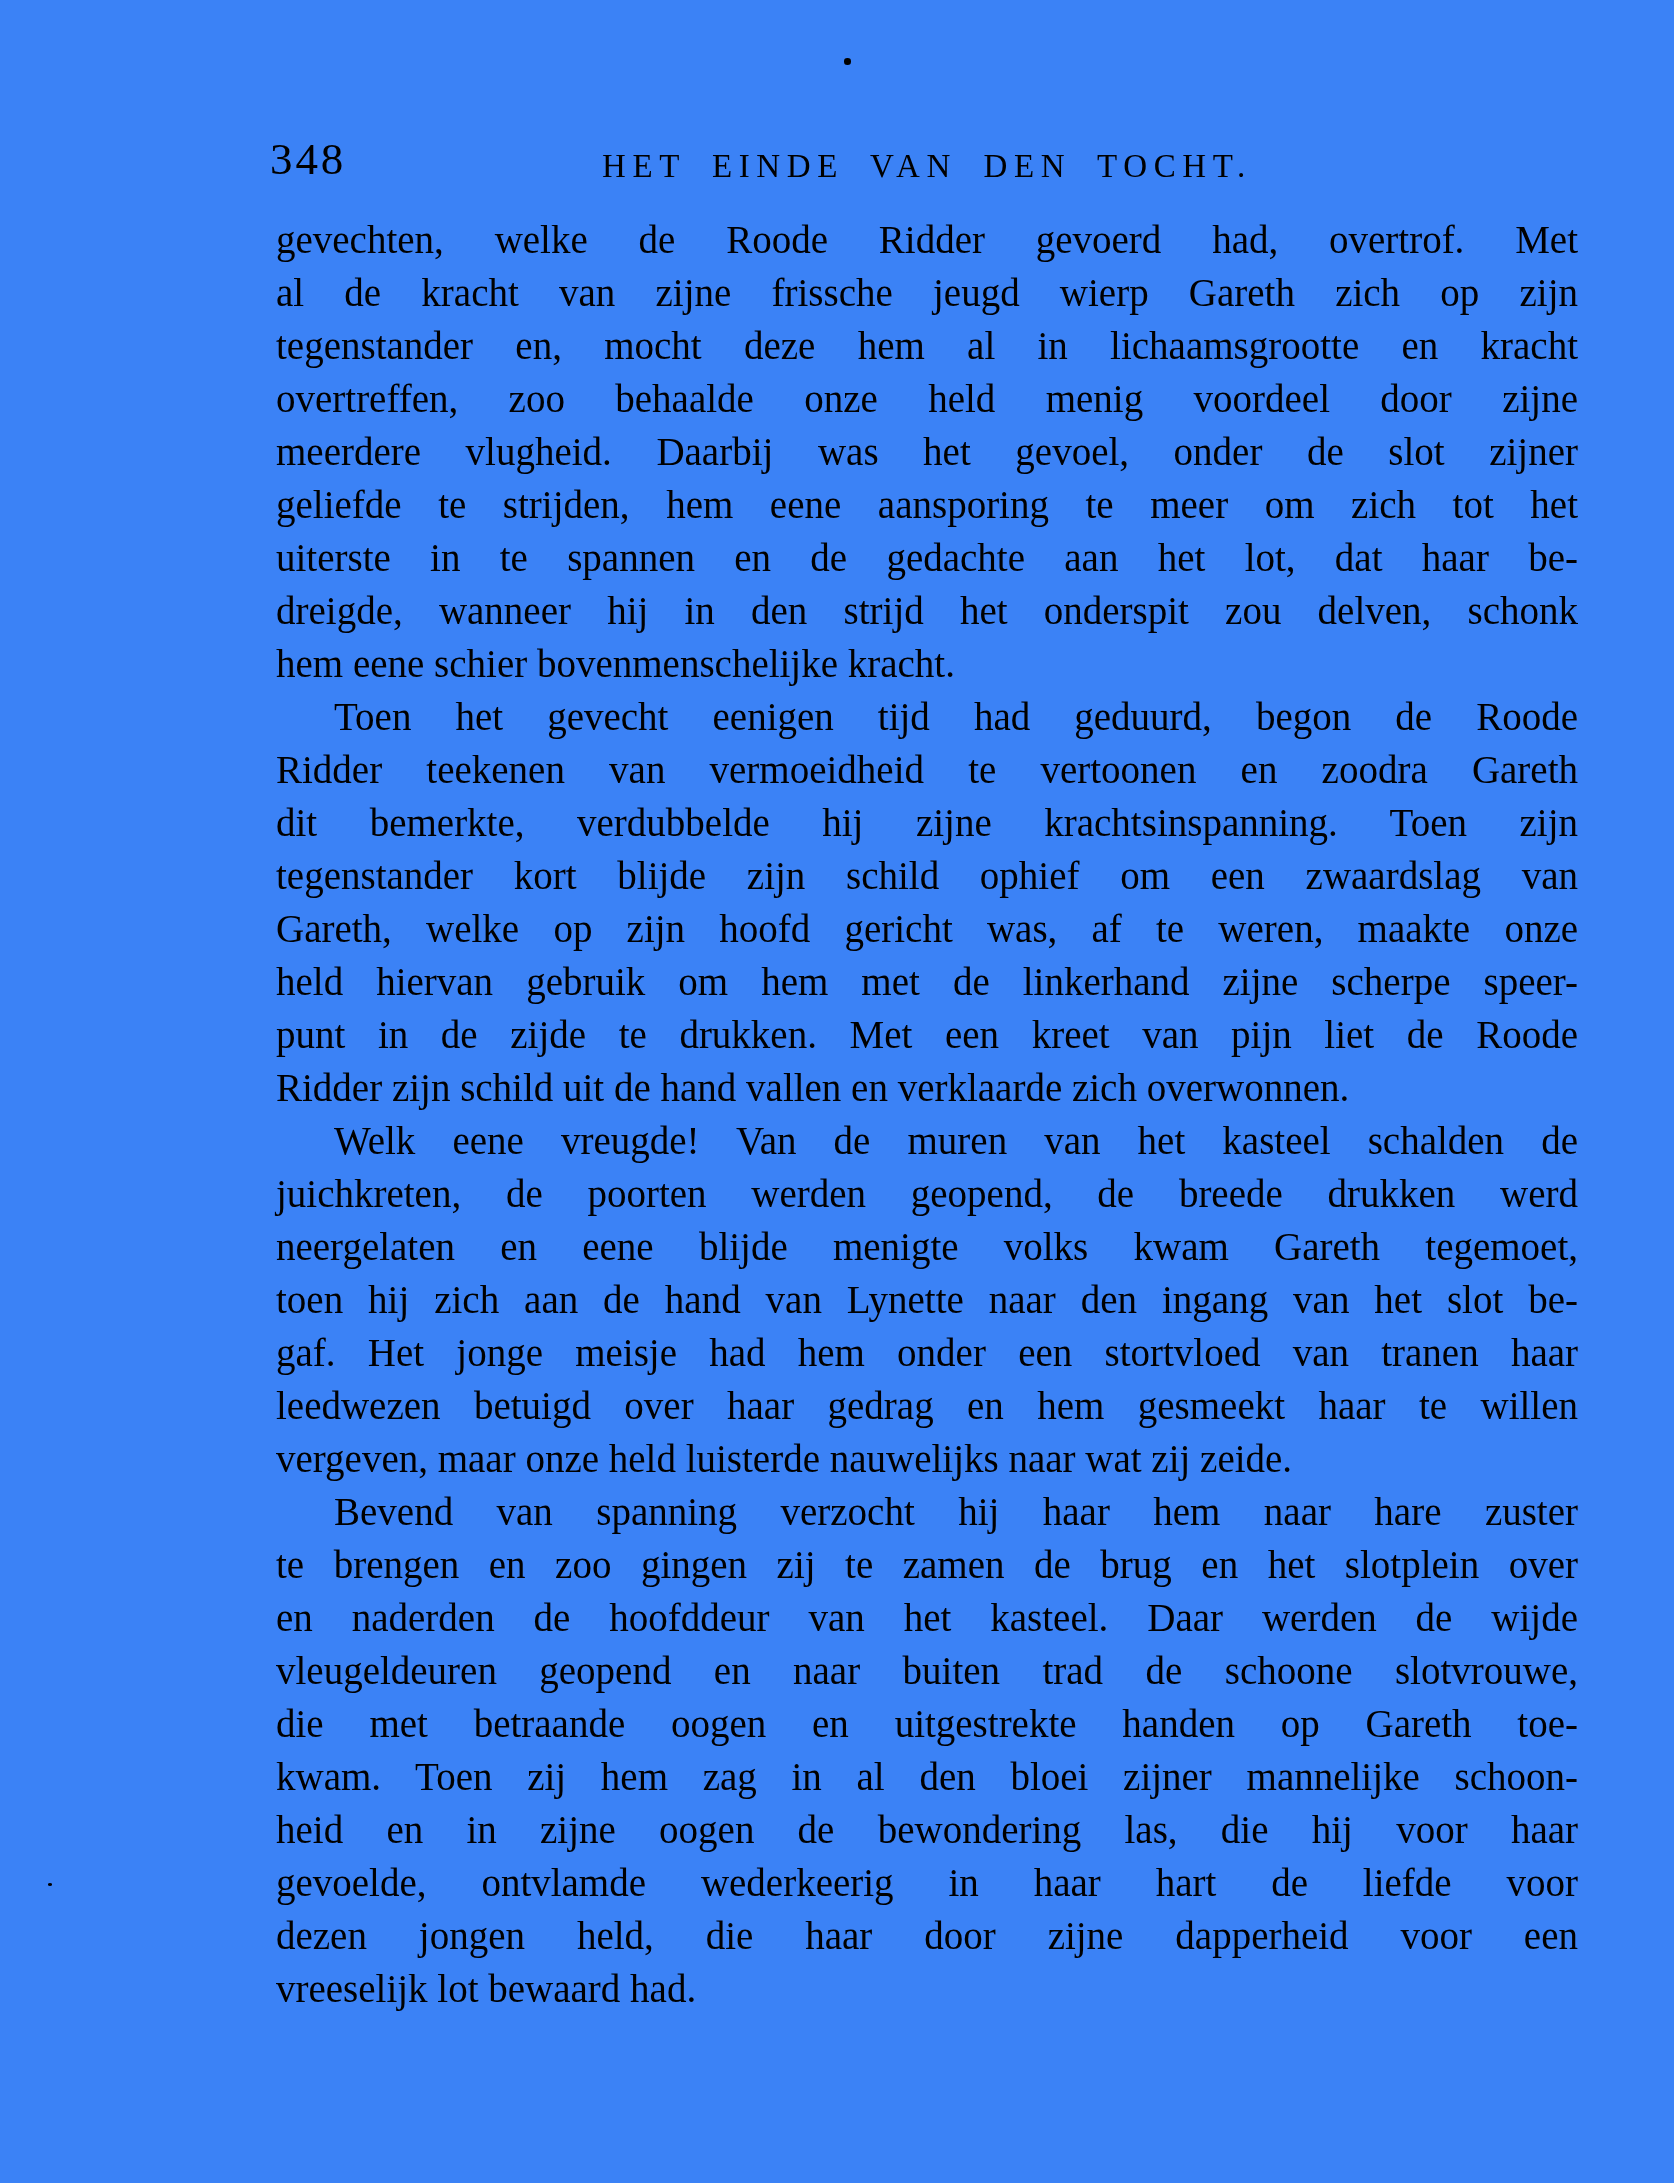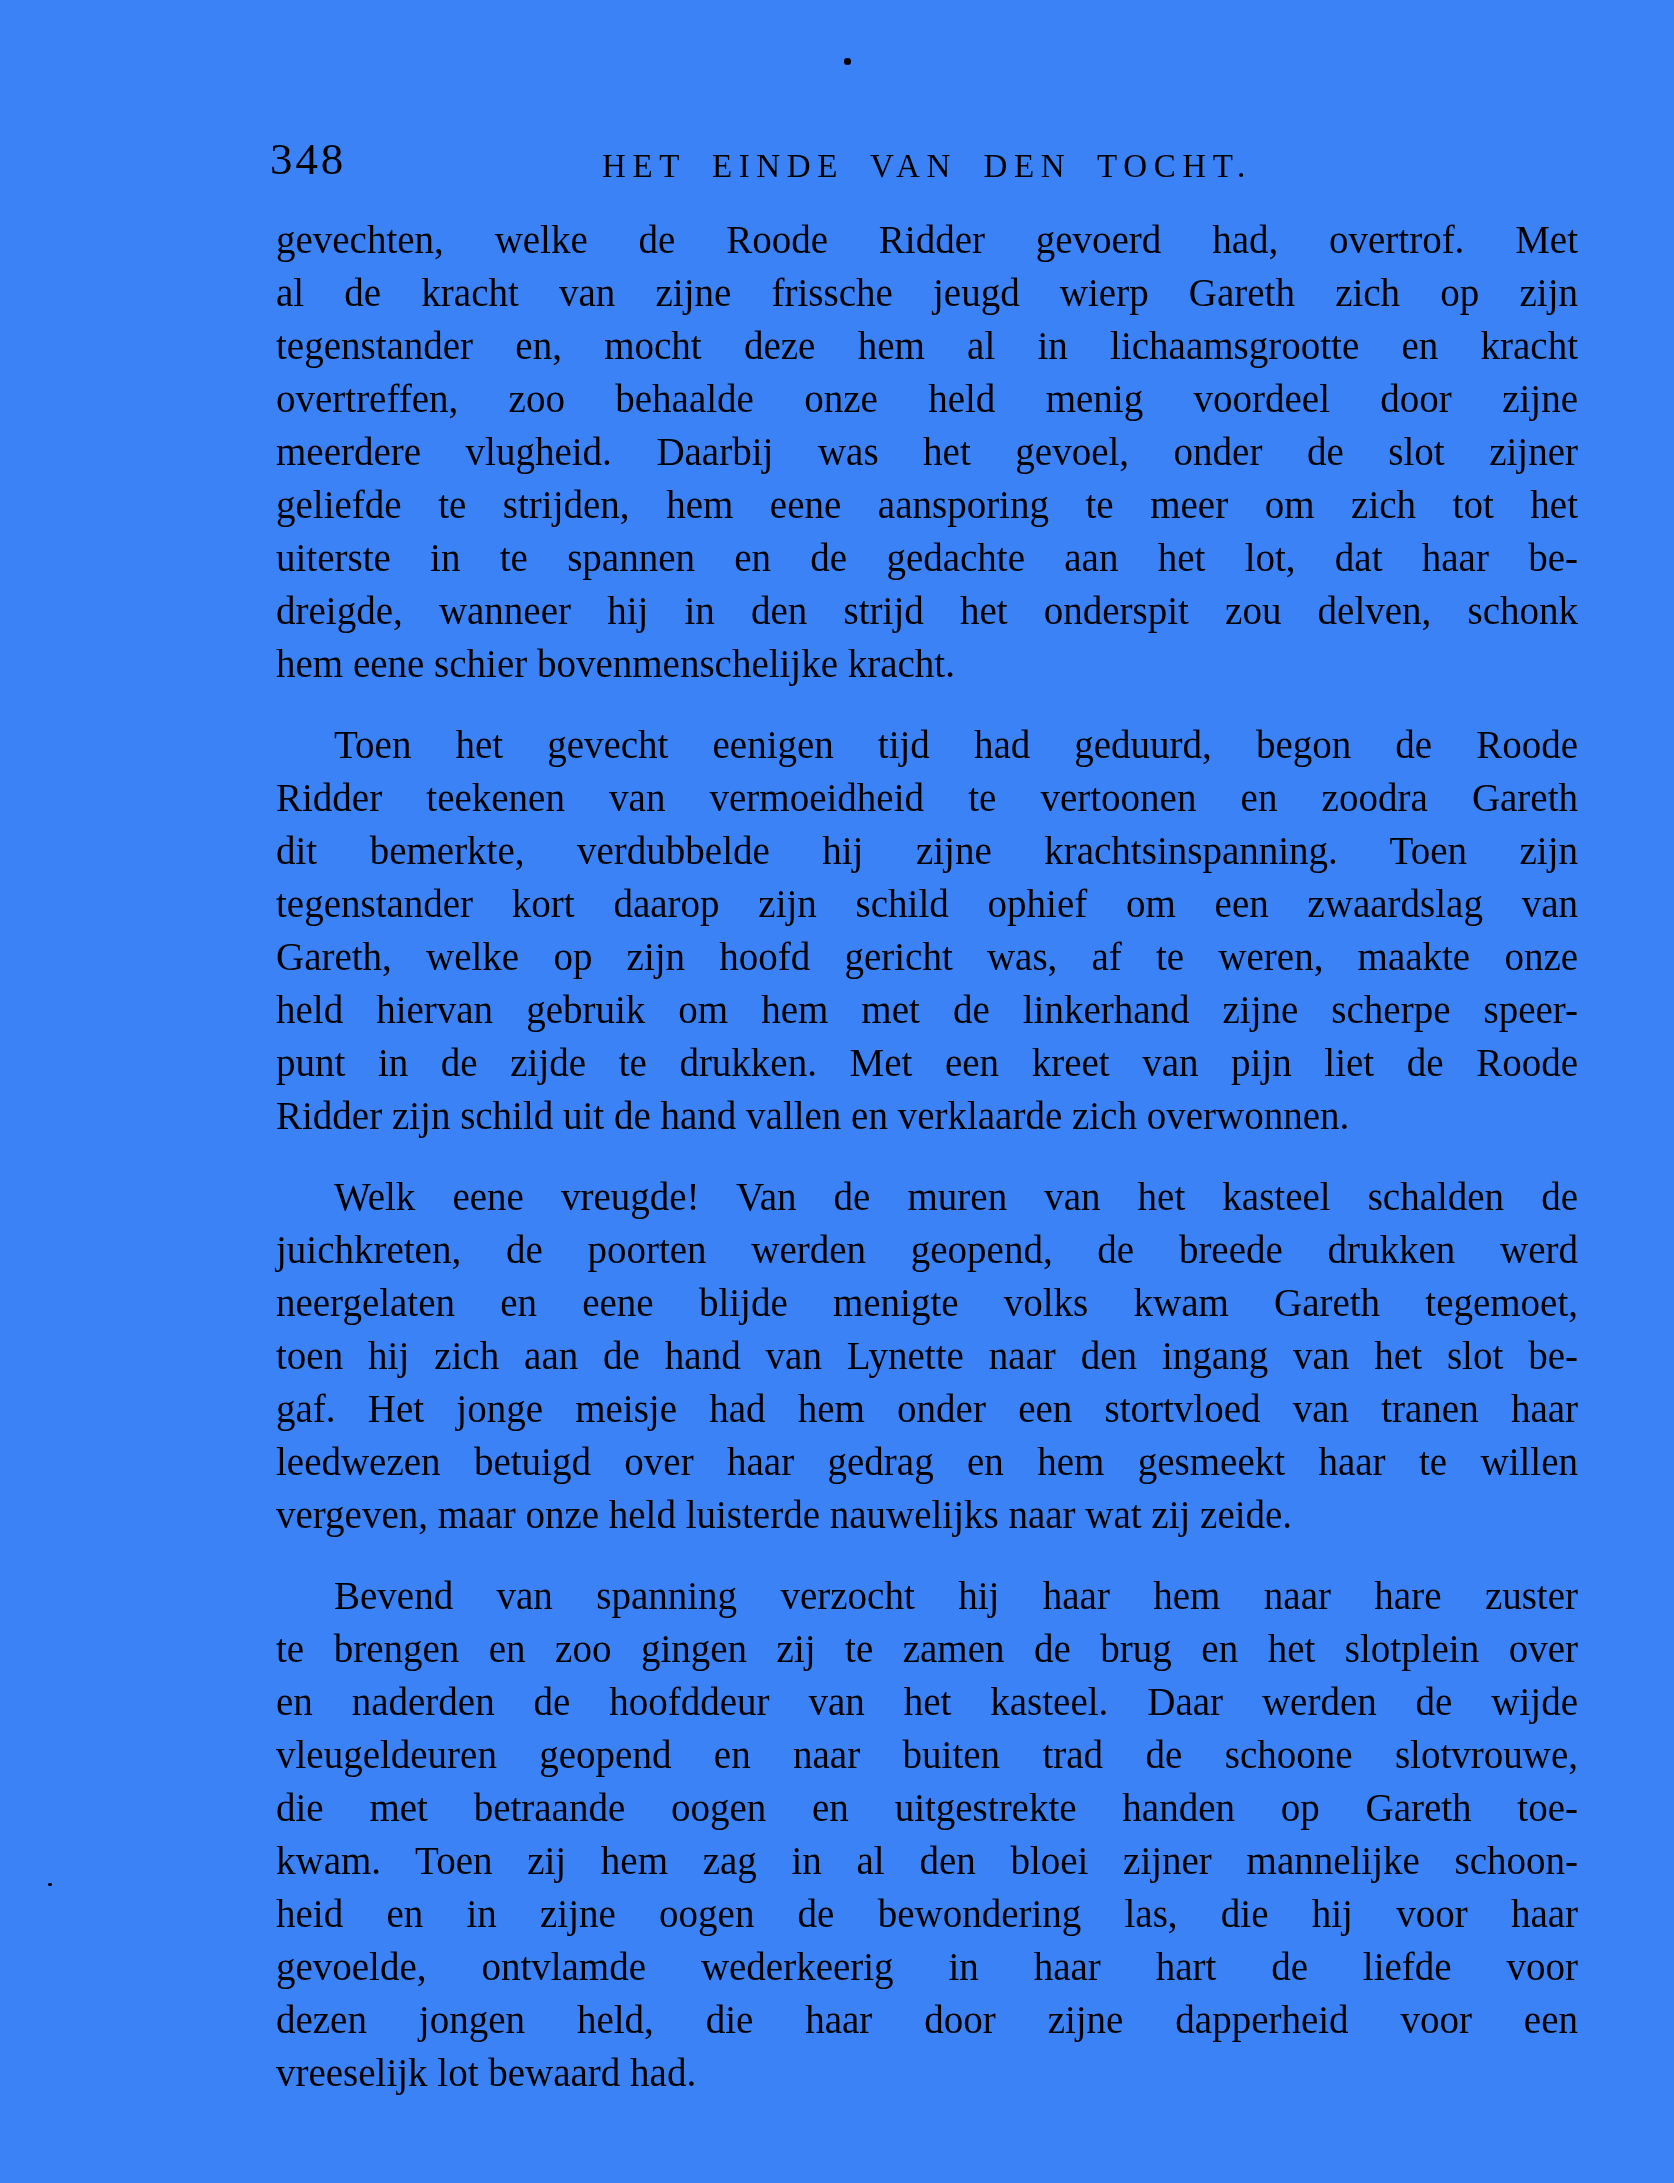--- a/index.html
+++ b/index.html
@@ -50,21 +50,20 @@
     text-align-last: justify;
     line-height: 53px;
     height: 53px;
     overflow: visible;
   }
   .line.last {
     text-align-last: left;
   }
   .line.indent {
     text-indent: 58px;
-    margin-top: 28px;
   }
   .printers-dot {
     position: absolute;
     background: #000;
     border-radius: 50%;
   }
 </style>
 </head>
 <body>
 
@@ -77,21 +76,21 @@
       <div class="line">tegenstander en, mocht deze hem al in lichaamsgrootte en kracht</div>
       <div class="line">overtreffen, zoo behaalde onze held menig voordeel door zijne</div>
       <div class="line">meerdere vlugheid. Daarbij was het gevoel, onder de slot zijner</div>
       <div class="line">geliefde te strijden, hem eene aansporing te meer om zich tot het</div>
       <div class="line">uiterste in te spannen en de gedachte aan het lot, dat haar be-</div>
       <div class="line">dreigde, wanneer hij in den strijd het onderspit zou delven, schonk</div>
       <div class="line last">hem eene schier bovenmenschelijke kracht.</div>
       <div class="line indent">Toen het gevecht eenigen tijd had geduurd, begon de Roode</div>
       <div class="line">Ridder teekenen van vermoeidheid te vertoonen en zoodra Gareth</div>
       <div class="line">dit bemerkte, verdubbelde hij zijne krachtsinspanning. Toen zijn</div>
-      <div class="line">tegenstander kort daarop zijn schild ophief om een zwaardslag van</div>
+      <div class="line">tegenstander kort blijde zijn schild ophief om een zwaardslag van</div>
       <div class="line">Gareth, welke op zijn hoofd gericht was, af te weren, maakte onze</div>
       <div class="line">held hiervan gebruik om hem met de linkerhand zijne scherpe speer-</div>
       <div class="line">punt in de zijde te drukken. Met een kreet van pijn liet de Roode</div>
       <div class="line last">Ridder zijn schild uit de hand vallen en verklaarde zich overwonnen.</div>
       <div class="line indent">Welk eene vreugde! Van de muren van het kasteel schalden de</div>
       <div class="line">juichkreten, de poorten werden geopend, de breede drukken werd</div>
       <div class="line">neergelaten en eene blijde menigte volks kwam Gareth tegemoet,</div>
       <div class="line">toen hij zich aan de hand van Lynette naar den ingang van het slot be-</div>
       <div class="line">gaf. Het jonge meisje had hem onder een stortvloed van tranen haar</div>
       <div class="line">leedwezen betuigd over haar gedrag en hem gesmeekt haar te willen</div>

